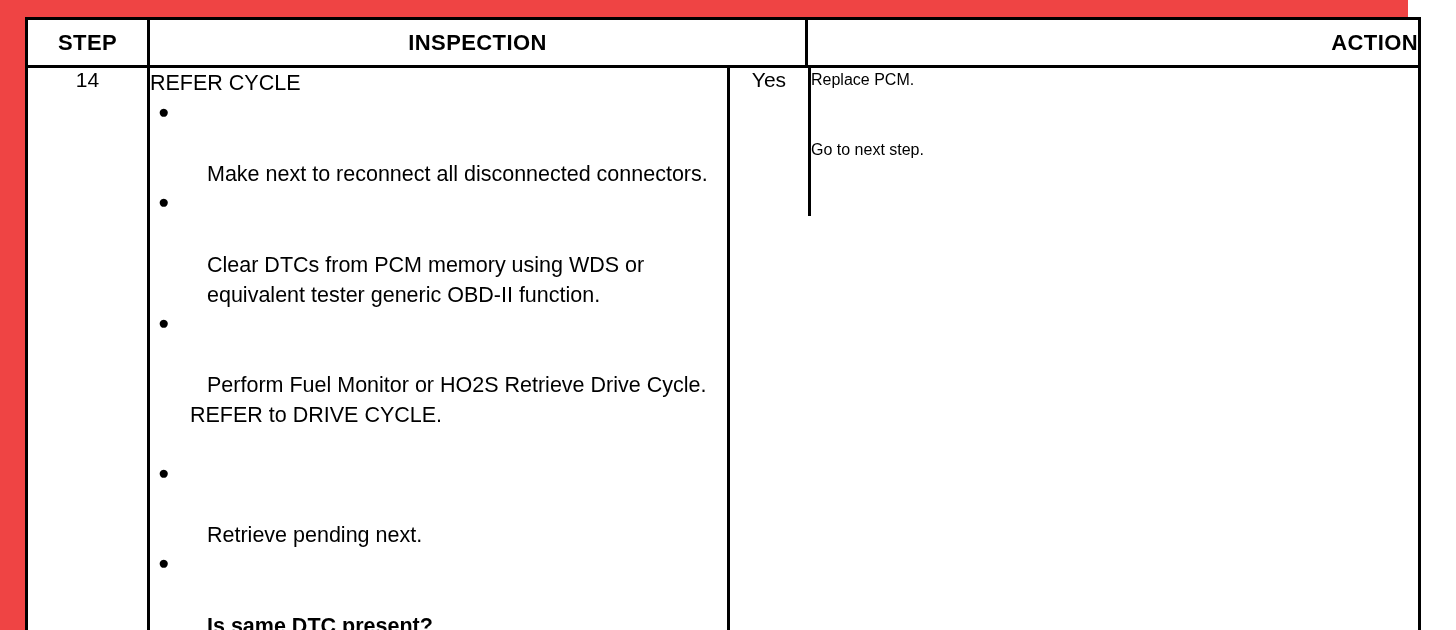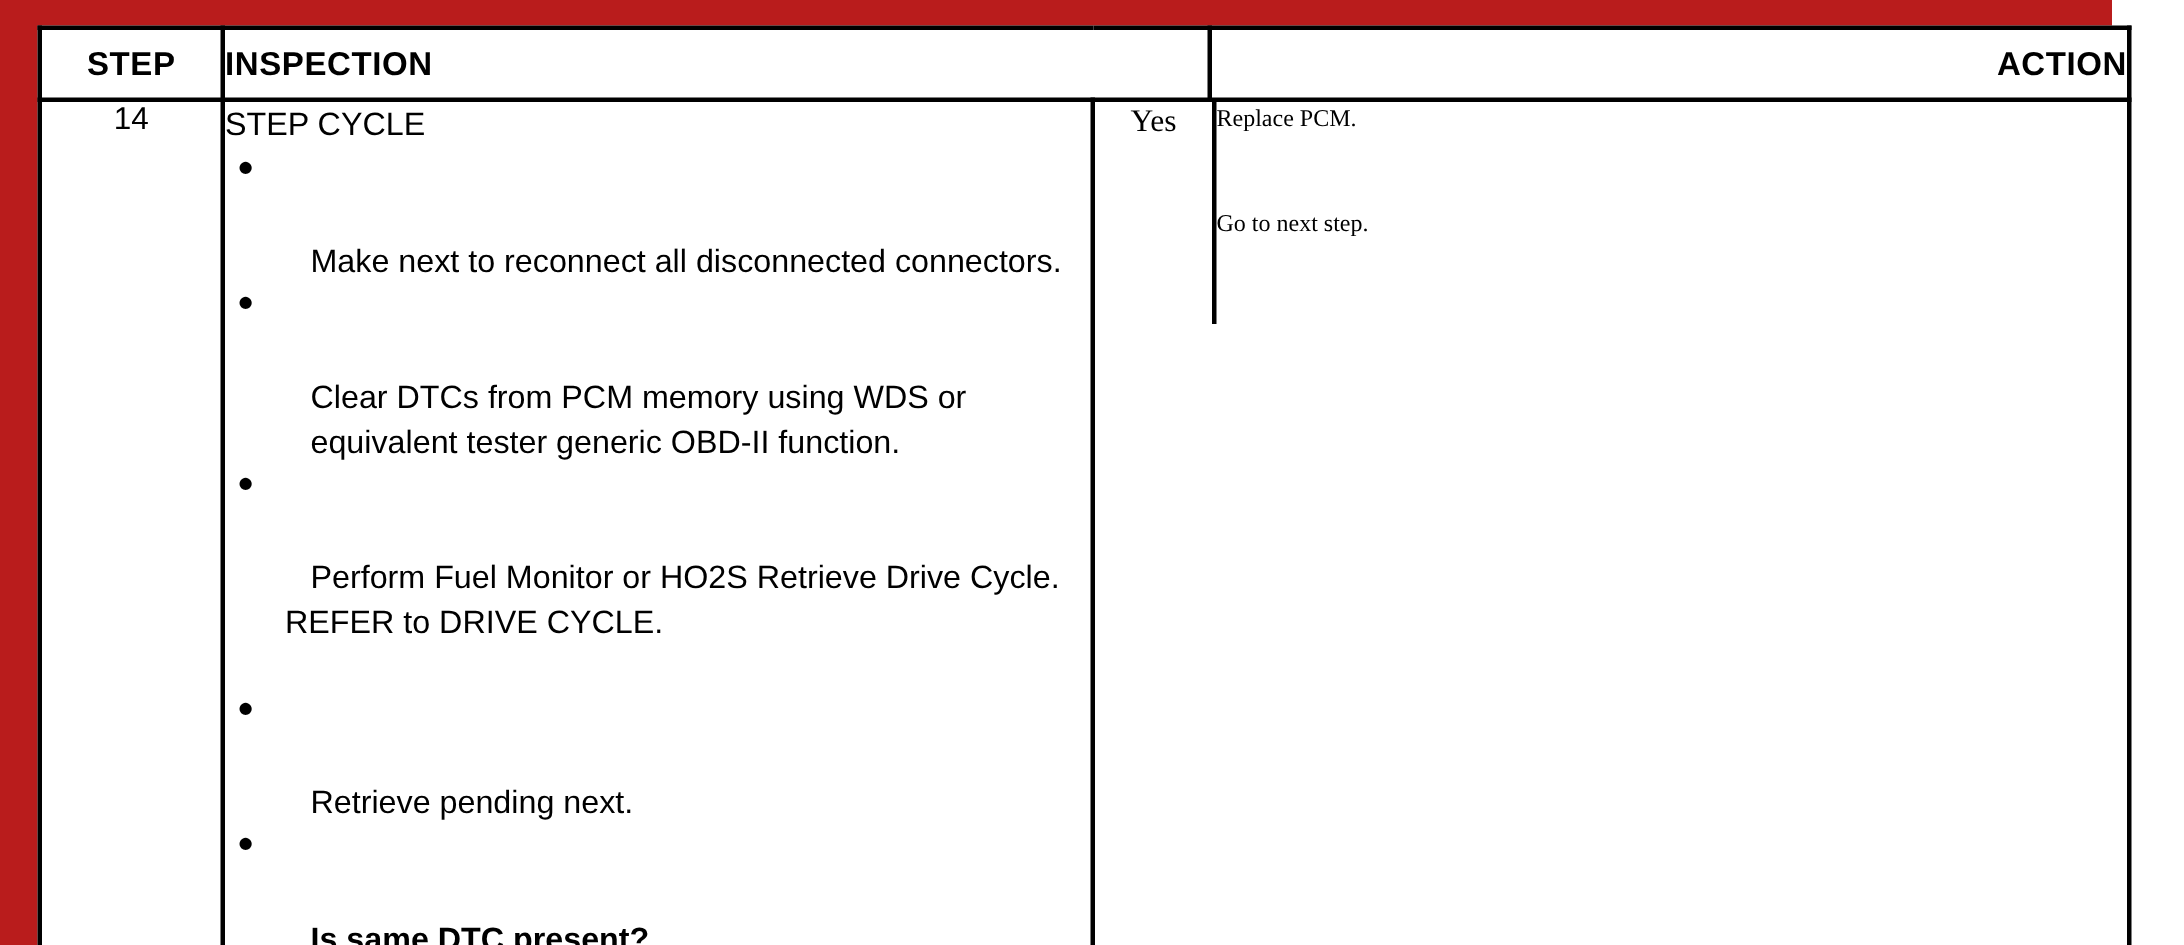--- a/index.html
+++ b/index.html
@@ -13,21 +13,21 @@
     height: 630px;
     font-family: "Liberation Sans", sans-serif;
     color: #000000;
     overflow: hidden;
   }
 
   #page {
     position: relative;
     width: 1408px;
     height: 630px;
-    background: #b91c1c;
+    background: #ef4444;
   }
 
   
   .dtc-table {
     position: absolute;
     left: 25px;
     top: 17px;
     width: 1393px;
     border-collapse: collapse;
     table-layout: fixed;
@@ -50,21 +50,21 @@
 
   
   .hdr-cell {
     height: 45px;
     font-size: 22px;
     font-weight: bold;
     letter-spacing: 0.4px;
     line-height: 45px;
   }
   .hdr-step   { text-align: center; }
-  .hdr-insp   { text-align: left; padding-left: 12px; }
+  .hdr-insp   { text-align: center; padding-left: 12px; }
   .hdr-action { text-align: right; padding-left: 12px; }
 
   
   .step-num {
     text-align: center;
     font-size: 21px;
     padding-top: 12px;
     line-height: 1.1;
   }
 
@@ -103,21 +103,20 @@
   }
   .gap-line {
     height: 30px;
   }
 
   
   .sub-table {
     width: 100%;
     border-collapse: collapse;
     table-layout: fixed;
-    font-family: Liberation Serif, serif;
   }
   .sub-table td {
     border: 0;
     border-bottom: 3px solid #000000;
     background: #ffffff;
     vertical-align: top;
   }
   .sub-table tr:last-child td {
     border-bottom: 0;
   }
@@ -156,21 +155,21 @@
         <tr>
       <th class="hdr-cell hdr-step">STEP</th>
       <th class="hdr-cell hdr-insp" colspan="2">INSPECTION</th>
       <th class="hdr-cell hdr-action">ACTION</th>
     </tr>
 
     <tr>
       <td class="step-num h-253">14</td>
 
       <td class="insp-cell h-253">
-        <div class="insp-title">STEP CYCLE</div>
+        <div class="insp-title">REFER CYCLE</div>
         <ul class="bullet-list">
           <li>
             <span class="dot">●</span>
             <span>Make next to reconnect all disconnected connectors.</span>
           </li>
           <li>
             <span class="dot">●</span>
             <span>Clear DTCs from PCM memory using WDS or equivalent tester generic OBD-II function.</span>
           </li>
           <li>

